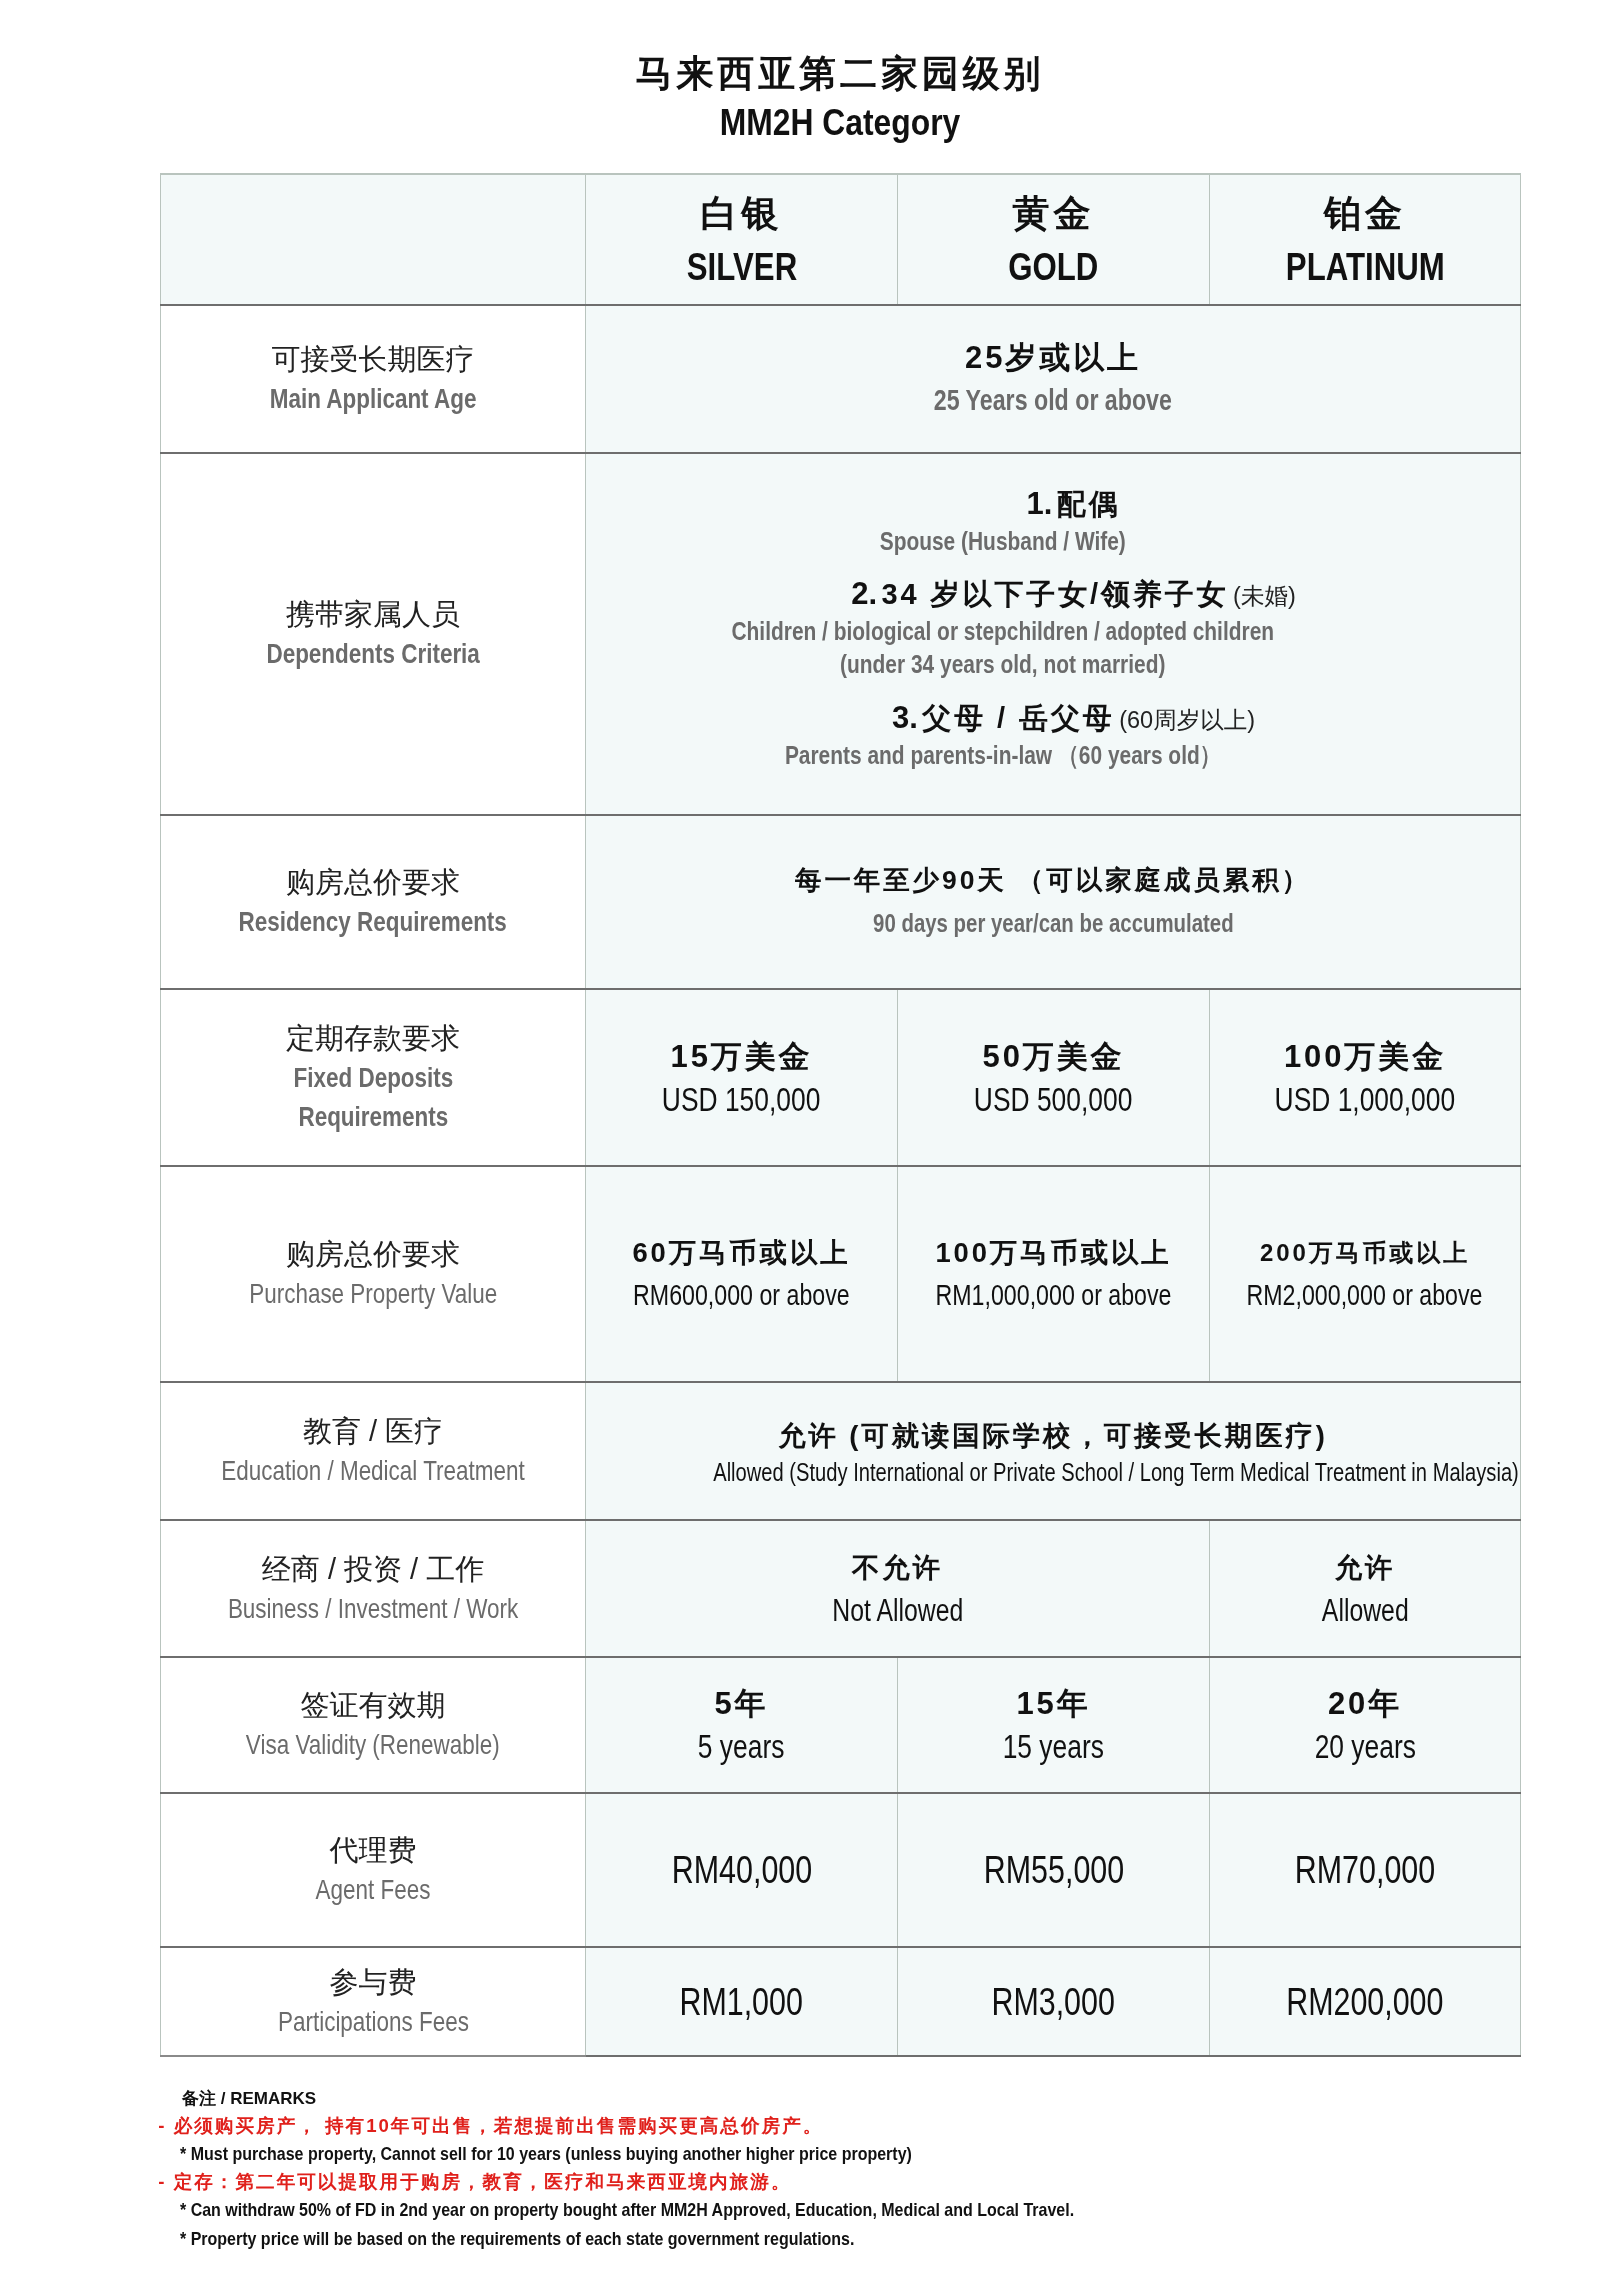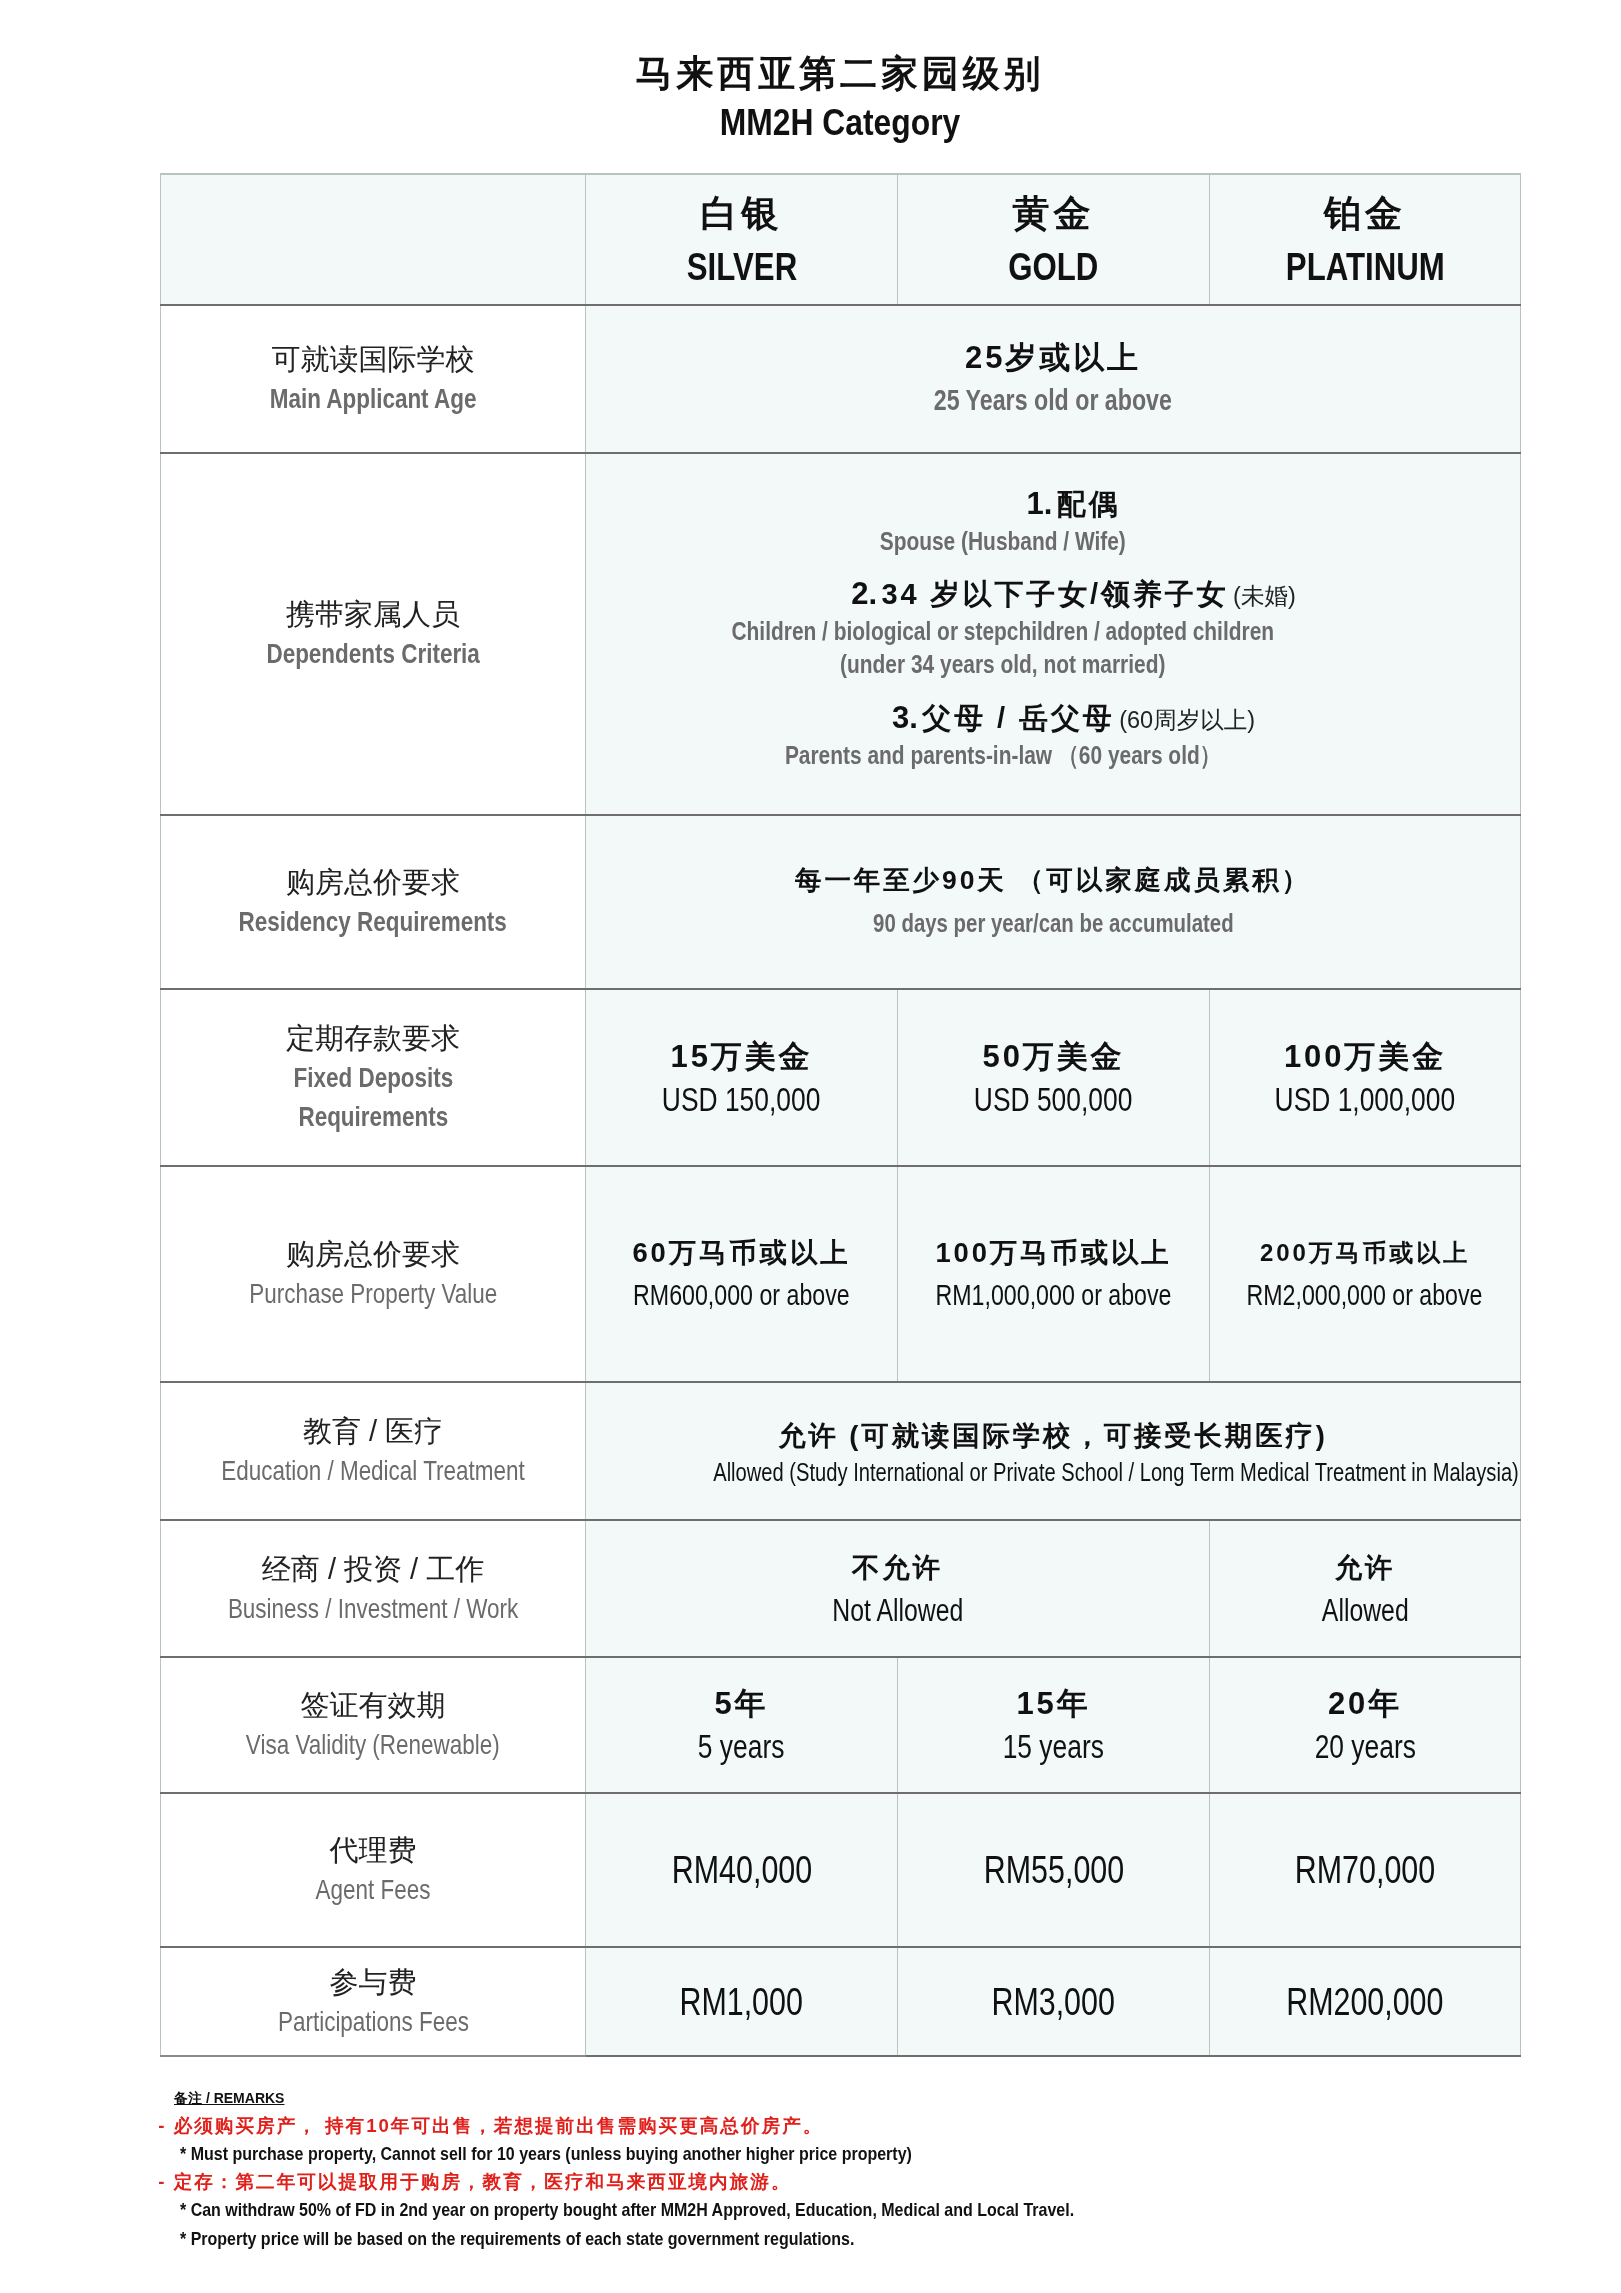--- a/index.html
+++ b/index.html
@@ -22,21 +22,21 @@
   .v-en.grey { color:#6b6b6b; font-weight:bold; font-size:29px; }
   .v-big { font-size:39px; color:#111; display:inline-block; transform:scaleX(0.78); white-space:nowrap; }
   .dep { text-align:left; padding-left:41px !important; }
   .dep-item { margin:5.9px 0 17.6px 0; }
   .dep-num { font-size:31px; font-weight:bold; color:#111; }
   .dep-zh { font-size:29px; font-weight:bold; color:#111; letter-spacing:2.9px; }
   .dep-note { font-size:23.5px; color:#222; font-weight:normal; letter-spacing:0; }
   .dep-en { font-size:25.5px; color:#6b6b6b; font-weight:bold; line-height:33px; padding-left:23.5px; display:block; transform:scaleX(0.82); transform-origin:left; white-space:nowrap; }
   .edu-en { font-size:26.5px; color:#111; display:inline-block; transform:scaleX(0.76); white-space:nowrap; }
   .remarks { position:absolute; left:174px; top:2086px; width:1274px; }
-  .rm-head { font-size:14px; font-weight:bold; color:#111; margin-left:0; line-height:25.5px;text-decoration:underline; }
+  .rm-head { font-size:17px; font-weight:bold; color:#111; margin-left:8px; line-height:25.5px; }
   .rm-zh { font-size:18.6px; color:#e0201b; font-weight:bold; letter-spacing:2px; line-height:27.4px; margin-left:-15.7px; }
   .rm-en { font-size:18.6px; color:#111; font-weight:bold; line-height:29px; margin-left:5.9px; display:inline-block; transform:scaleX(0.86); transform-origin:left; white-space:nowrap; }
 </style>
 </head>
 <body>
 
 <div class="title-zh">马来西亚第二家园级别</div>
 <div class="title-en">MM2H Category</div>
 
 <table class="mm2h">
@@ -58,21 +58,21 @@
       <div class="hdr-en">GOLD</div>
     </td>
     <td class="val">
       <div class="hdr-zh">铂金</div>
       <div class="hdr-en">PLATINUM</div>
     </td>
   </tr>
 
   <tr class="rowsep" style="height:148px">
     <td class="lbl">
-      <div class="lbl-zh">可就读国际学校</div>
+      <div class="lbl-zh">可接受长期医疗</div>
       <div><span class="lbl-en b">Main Applicant Age</span></div>
     </td>
     <td class="val" colspan="3">
       <div class="v-zh">25岁或以上</div>
       <div><span class="v-en grey">25 Years old or above</span></div>
     </td>
   </tr>
 
   <tr class="rowsep" style="height:362px">
     <td class="lbl">

